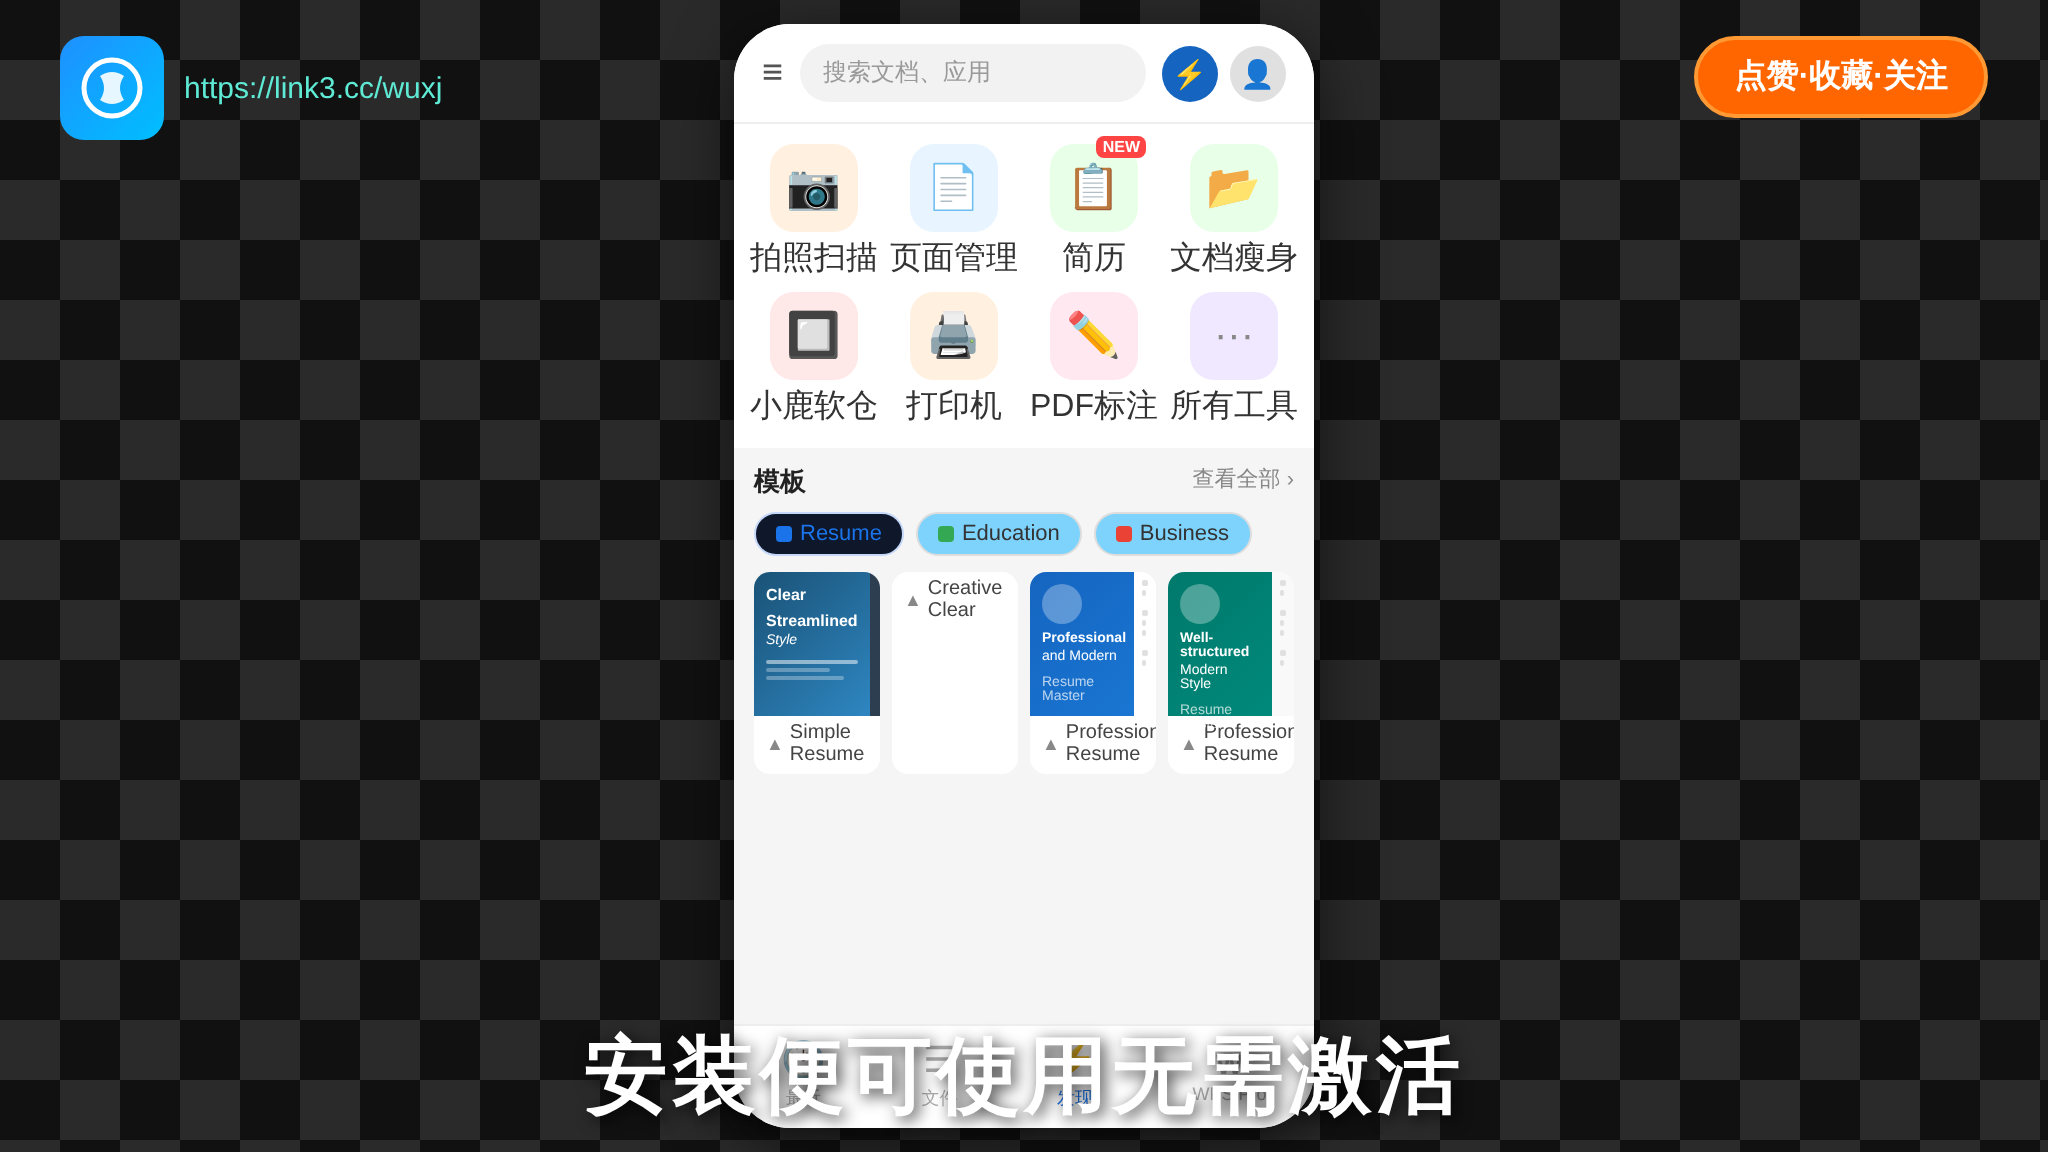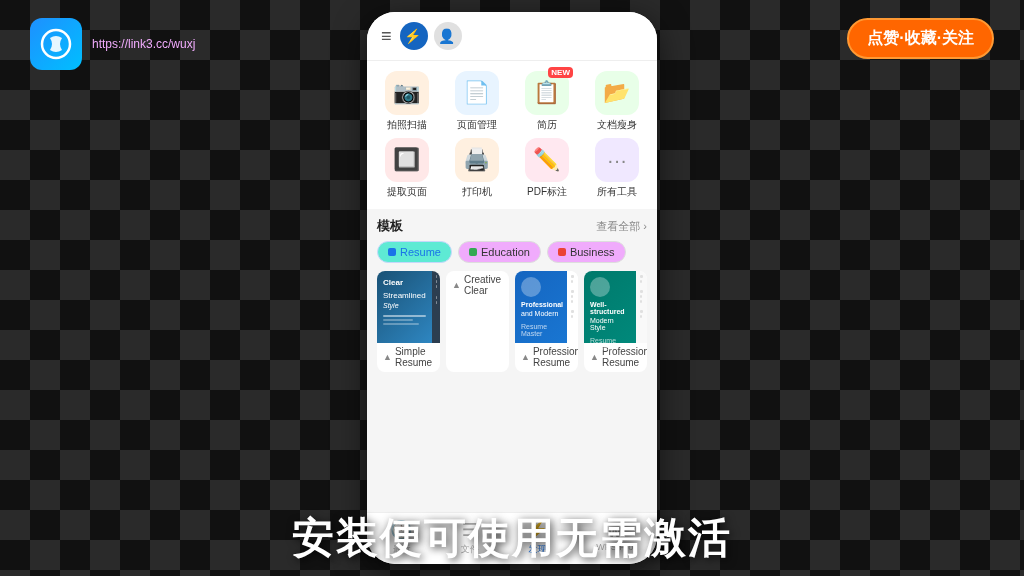--- a/index.html
+++ b/index.html
@@ -49,22 +49,22 @@
     .logo-text {
       display: flex;
       flex-direction: column;
     }
     .logo-name {
       color: #ffffff;
       font-size: 20px;
       font-weight: bold;
     }
     .logo-url {
-      color: #f0abfc;
-      font-size: 12px;
+      color: #5eead4;
+      font-size: 15px;
     }
 
     
     .top-right-badge {
       position: absolute;
       top: 18px;
       right: 30px;
       background: #ff6600;
       border: 2px solid #ff9933;
       border-radius: 24px;
@@ -154,21 +154,21 @@
       width: 44px;
       height: 44px;
       border-radius: 12px;
       display: flex;
       align-items: center;
       justify-content: center;
       font-size: 22px;
       position: relative;
     }
     .tool-label {
-      font-size: 10px;
+      font-size: 16px;
       color: #333;
       text-align: center;
     }
     .badge-new {
       position: absolute;
       top: -4px;
       right: -4px;
       background: #ff4444;
       color: white;
       font-size: 8px;
@@ -188,21 +188,20 @@
     .t8 { background: #f0e8ff; }
 
     
     .templates-section {
       background: #f5f5f5;
       padding: 8px 10px 4px;
     }
     .templates-header {
       display: flex;
       justify-content: space-between;
-      align-items: center;
       margin-bottom: 6px;
     }
     .templates-title {
       font-size: 13px;
       font-weight: bold;
       color: #222;
     }
     .templates-view-all {
       font-size: 11px;
       color: #888;
@@ -220,26 +219,26 @@
       display: flex;
       align-items: center;
       gap: 4px;
       padding: 4px 10px;
       border-radius: 14px;
       font-size: 11px;
       cursor: pointer;
       white-space: nowrap;
     }
     .cat-tab.active {
-      background: #5eead4;
+      background: #0f172a;
       color: #1a73e8;
       border: 1px solid #c5d8fa;
     }
     .cat-tab.inactive {
-      background: #f0abfc;
+      background: #7dd3fc;
       color: #333;
       border: 1px solid #ddd;
     }
     .cat-dot {
       width: 8px;
       height: 8px;
       border-radius: 2px;
     }
 
     
@@ -423,20 +422,23 @@
     <span class="logo-url">https://link3.cc/wuxj</span>
   </div>
 </div>
 
 <div class="top-right-badge">点赞·收藏·关注</div>
 
 <div class="phone-container">
 
   <div class="phone-header">
     <div class="menu-icon">≡</div>
+    <div class="search-bar">
+      <span style="font-size:12px;">搜索文档、应用</span>
+    </div>
     <div class="header-icons">
       <div class="header-icon-btn icon-lightning">⚡</div>
       <div class="header-icon-btn icon-user">👤</div>
     </div>
   </div>
 
   <div class="tools-grid">
 
     <div class="tool-item">
       <div class="tool-icon-wrap t1">📷</div>
@@ -453,21 +455,21 @@
       </div>
       <span class="tool-label">简历</span>
     </div>
     <div class="tool-item">
       <div class="tool-icon-wrap t4">📂</div>
       <span class="tool-label">文档瘦身</span>
     </div>
 
     <div class="tool-item">
       <div class="tool-icon-wrap t5">🔲</div>
-      <span class="tool-label">提取页面</span>
+      <span class="tool-label">小鹿软仓</span>
     </div>
     <div class="tool-item">
       <div class="tool-icon-wrap t6">🖨️</div>
       <span class="tool-label">打印机</span>
     </div>
     <div class="tool-item">
       <div class="tool-icon-wrap t7">✏️</div>
       <span class="tool-label">PDF标注</span>
     </div>
     <div class="tool-item">
@@ -500,21 +502,21 @@
         <span>Business</span>
       </div>
     </div>
 
     <div class="template-grid">
 
       <div class="template-card">
         <div class="template-img">
           <div class="tmpl1-left">
             <div style="font-size:8px;font-weight:bold;margin-bottom:2px;">Clear</div>
-            <div style="font-size:8px;font-weight:normal;text-align:right;">Streamlined</div>
+            <div style="font-size:8px;font-weight:bold;text-align:right;">Streamlined</div>
             <div style="font-size:7px;font-style:italic;">Style</div>
             <div style="margin-top:4px;">
               <div style="height:2px;background:rgba(255,255,255,0.5);border-radius:1px;margin-bottom:2px;"></div>
               <div style="height:2px;background:rgba(255,255,255,0.3);border-radius:1px;margin-bottom:2px;width:70%;"></div>
               <div style="height:2px;background:rgba(255,255,255,0.3);border-radius:1px;width:85%;"></div>
             </div>
           </div>
           <div class="tmpl1-right">
             <div class="tmpl1-line"></div>
             <div class="tmpl1-line"></div>

